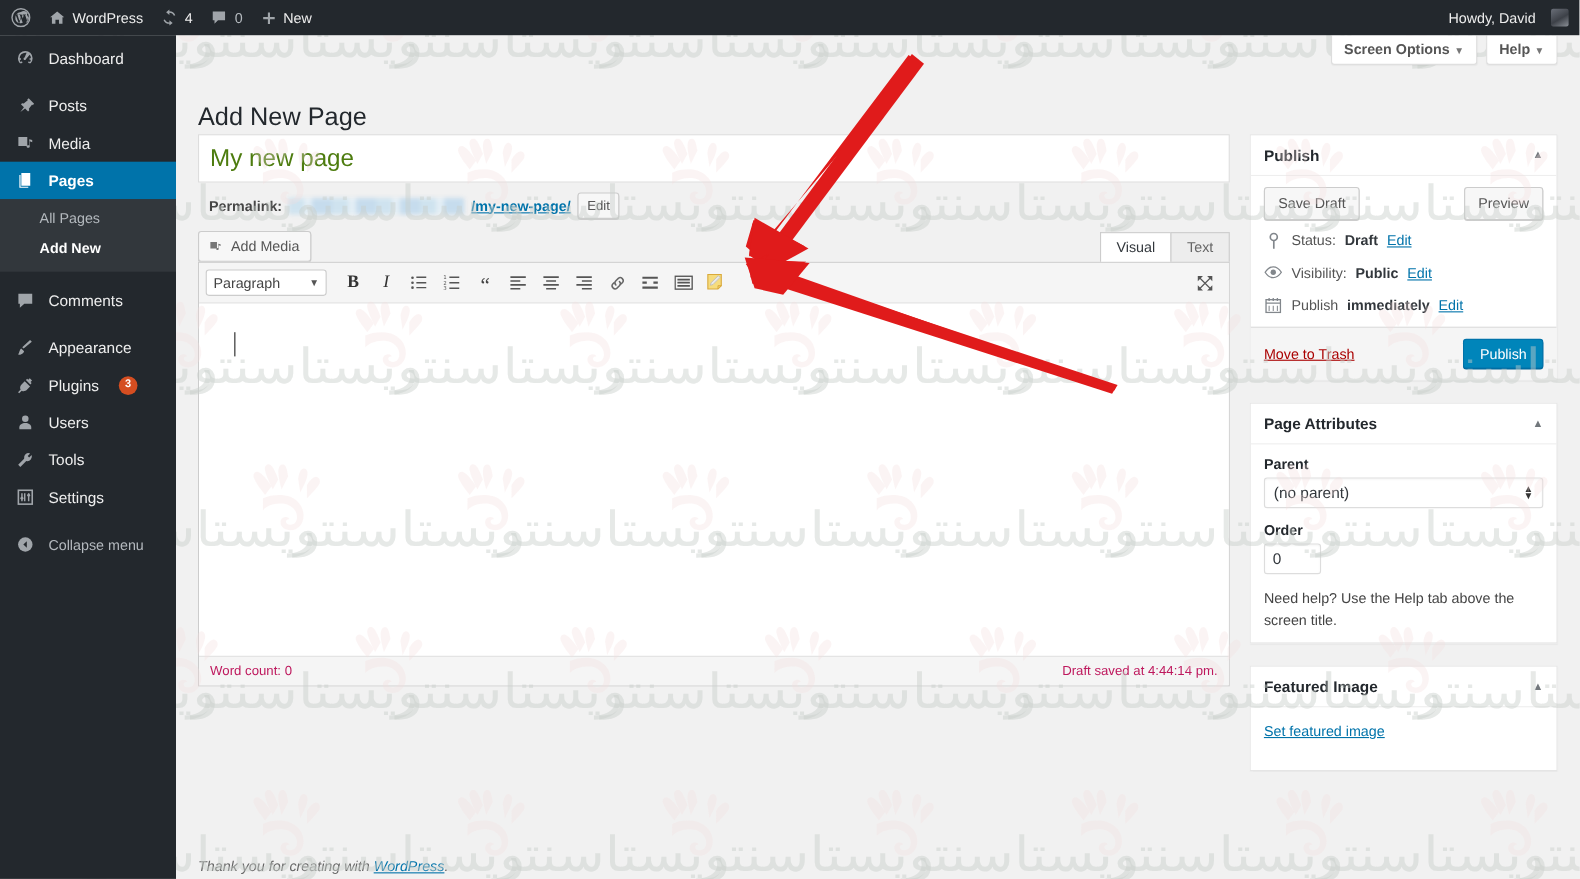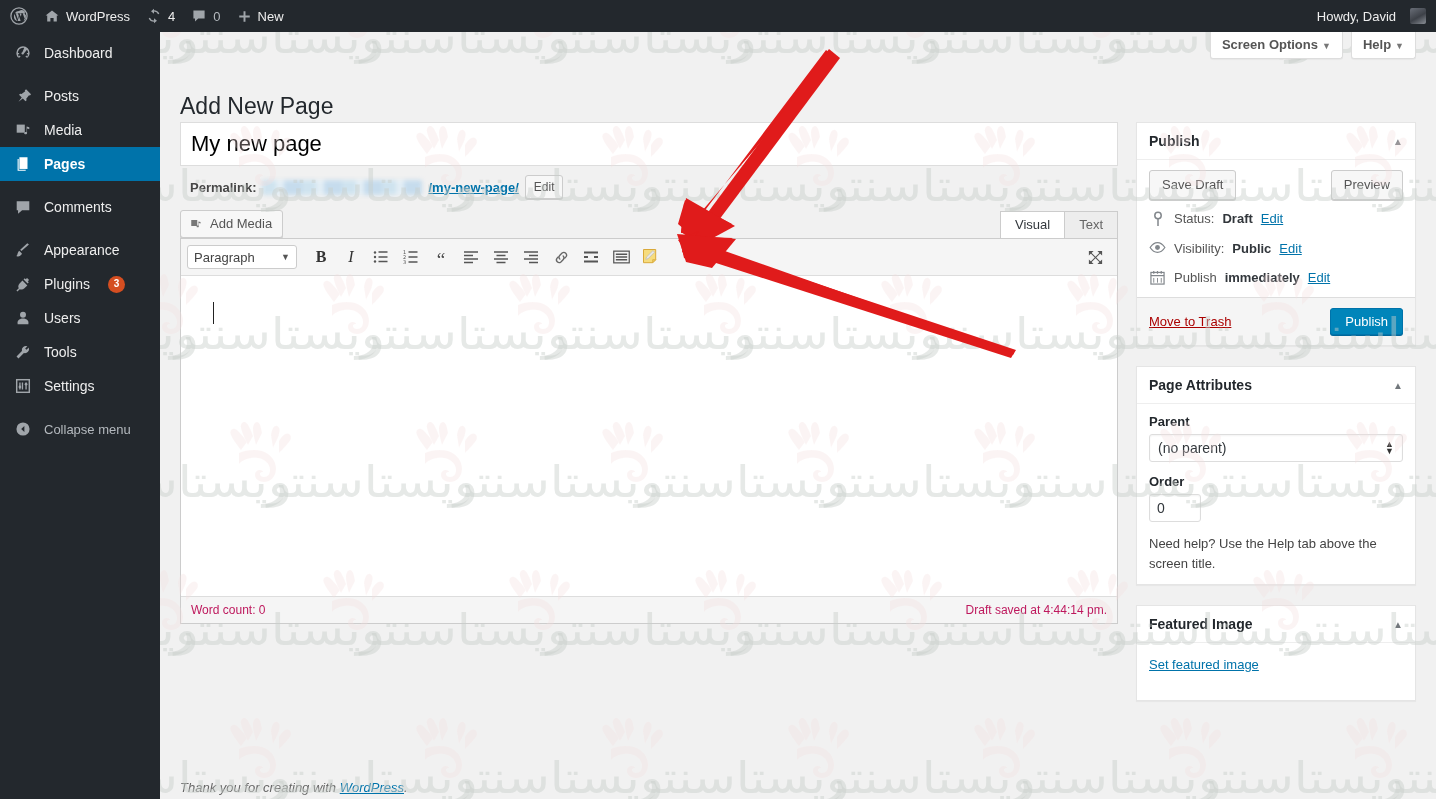--- a/index.html
+++ b/index.html
@@ -123,21 +123,21 @@
     position:absolute; left:20px; top:90px;
     width:938px;
   }
   #titlewrap{
     background:#fff; border:1px solid #ddd;
     padding:3px 8px;
   }
   #title{
     width:100%; border:none; outline:none;
     font-size:22px; line-height:30px; padding:3px 2px;
-    color:#000000; font-family:"Liberation Sans", sans-serif;
+    color:#4d7c0f; font-family:"Liberation Sans", sans-serif;
     background:transparent;
   }
   .permalink-row{
     margin-top:10px; padding-left:10px;
     font-size:13px; color:#666;
     display:flex; align-items:center; gap:6px;
     height:22px;
   }
   .permalink-row b{ color:#464646; }
   .perm-blur{
@@ -1103,20 +1103,24 @@
   <div class="menu-item current">
     <span class="mi-ico">
       <svg width="18" height="18" viewBox="0 0 20 20">
           <path d="M6 2.5h9v13H6z" fill="currentColor"></path>
           <path d="M4 4.5v13h9v-1.2H5.2V4.5z" fill="currentColor"></path>
         </svg>
     </span>
     <span>Pages</span>
   </div>
 
+  <div class="submenu">
+    <div class="sub-item">All Pages</div>
+    <div class="sub-item current">Add New</div>
+  </div>
 
   <div class="menu-item sep">
     <span class="mi-ico">
       <svg width="18" height="18" viewBox="0 0 20 20">
           <path d="M3 3.5h14v10H9l-4.5 4v-4H3z" fill="currentColor"></path>
         </svg>
     </span>
     <span>Comments</span>
   </div>
 

